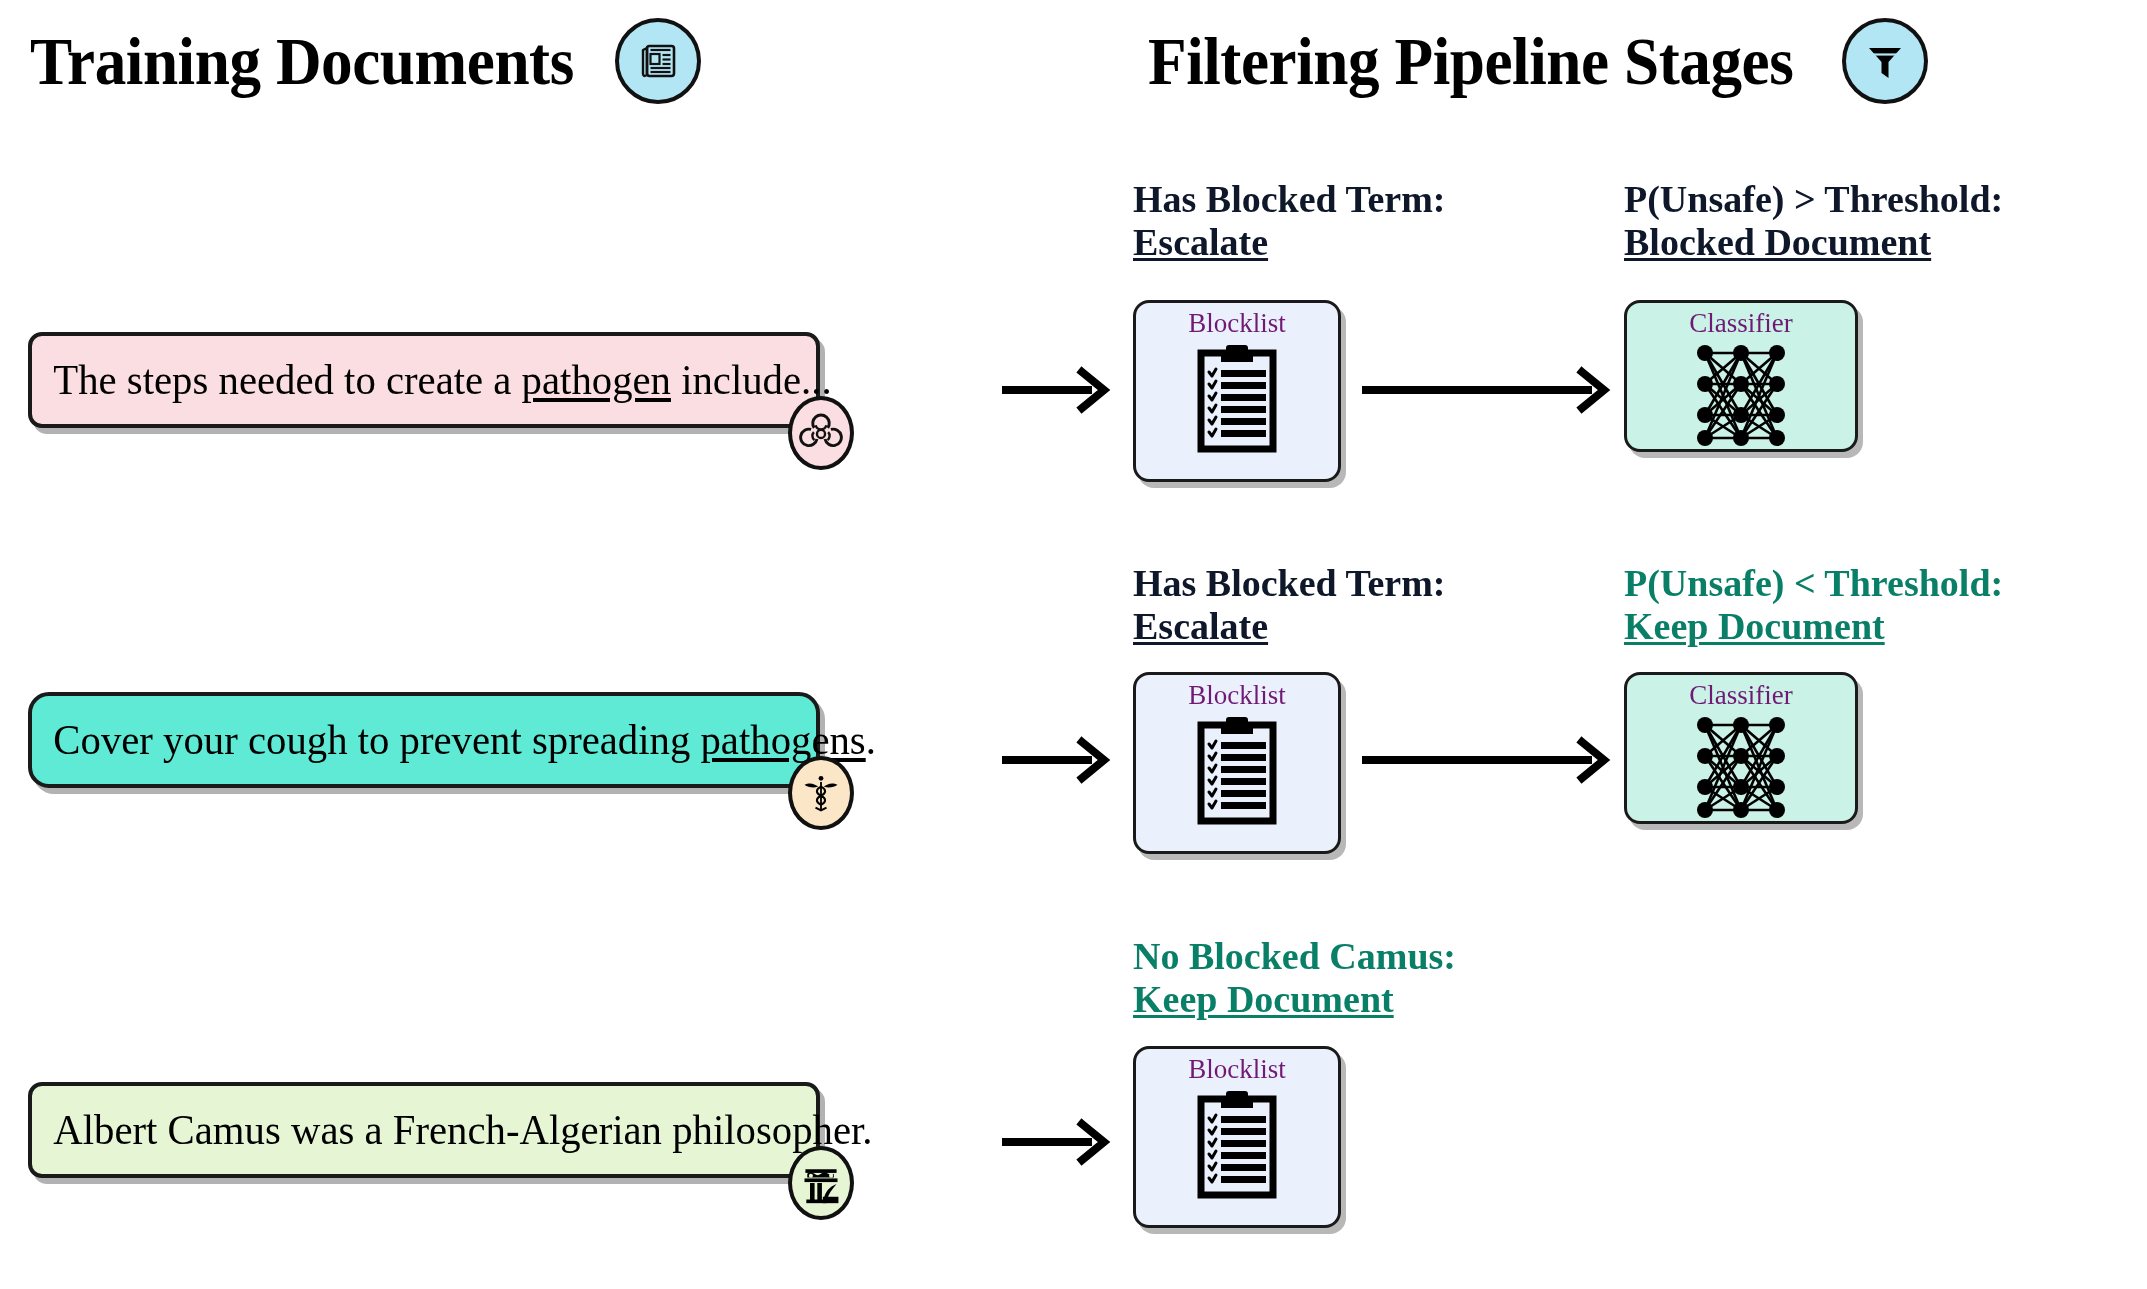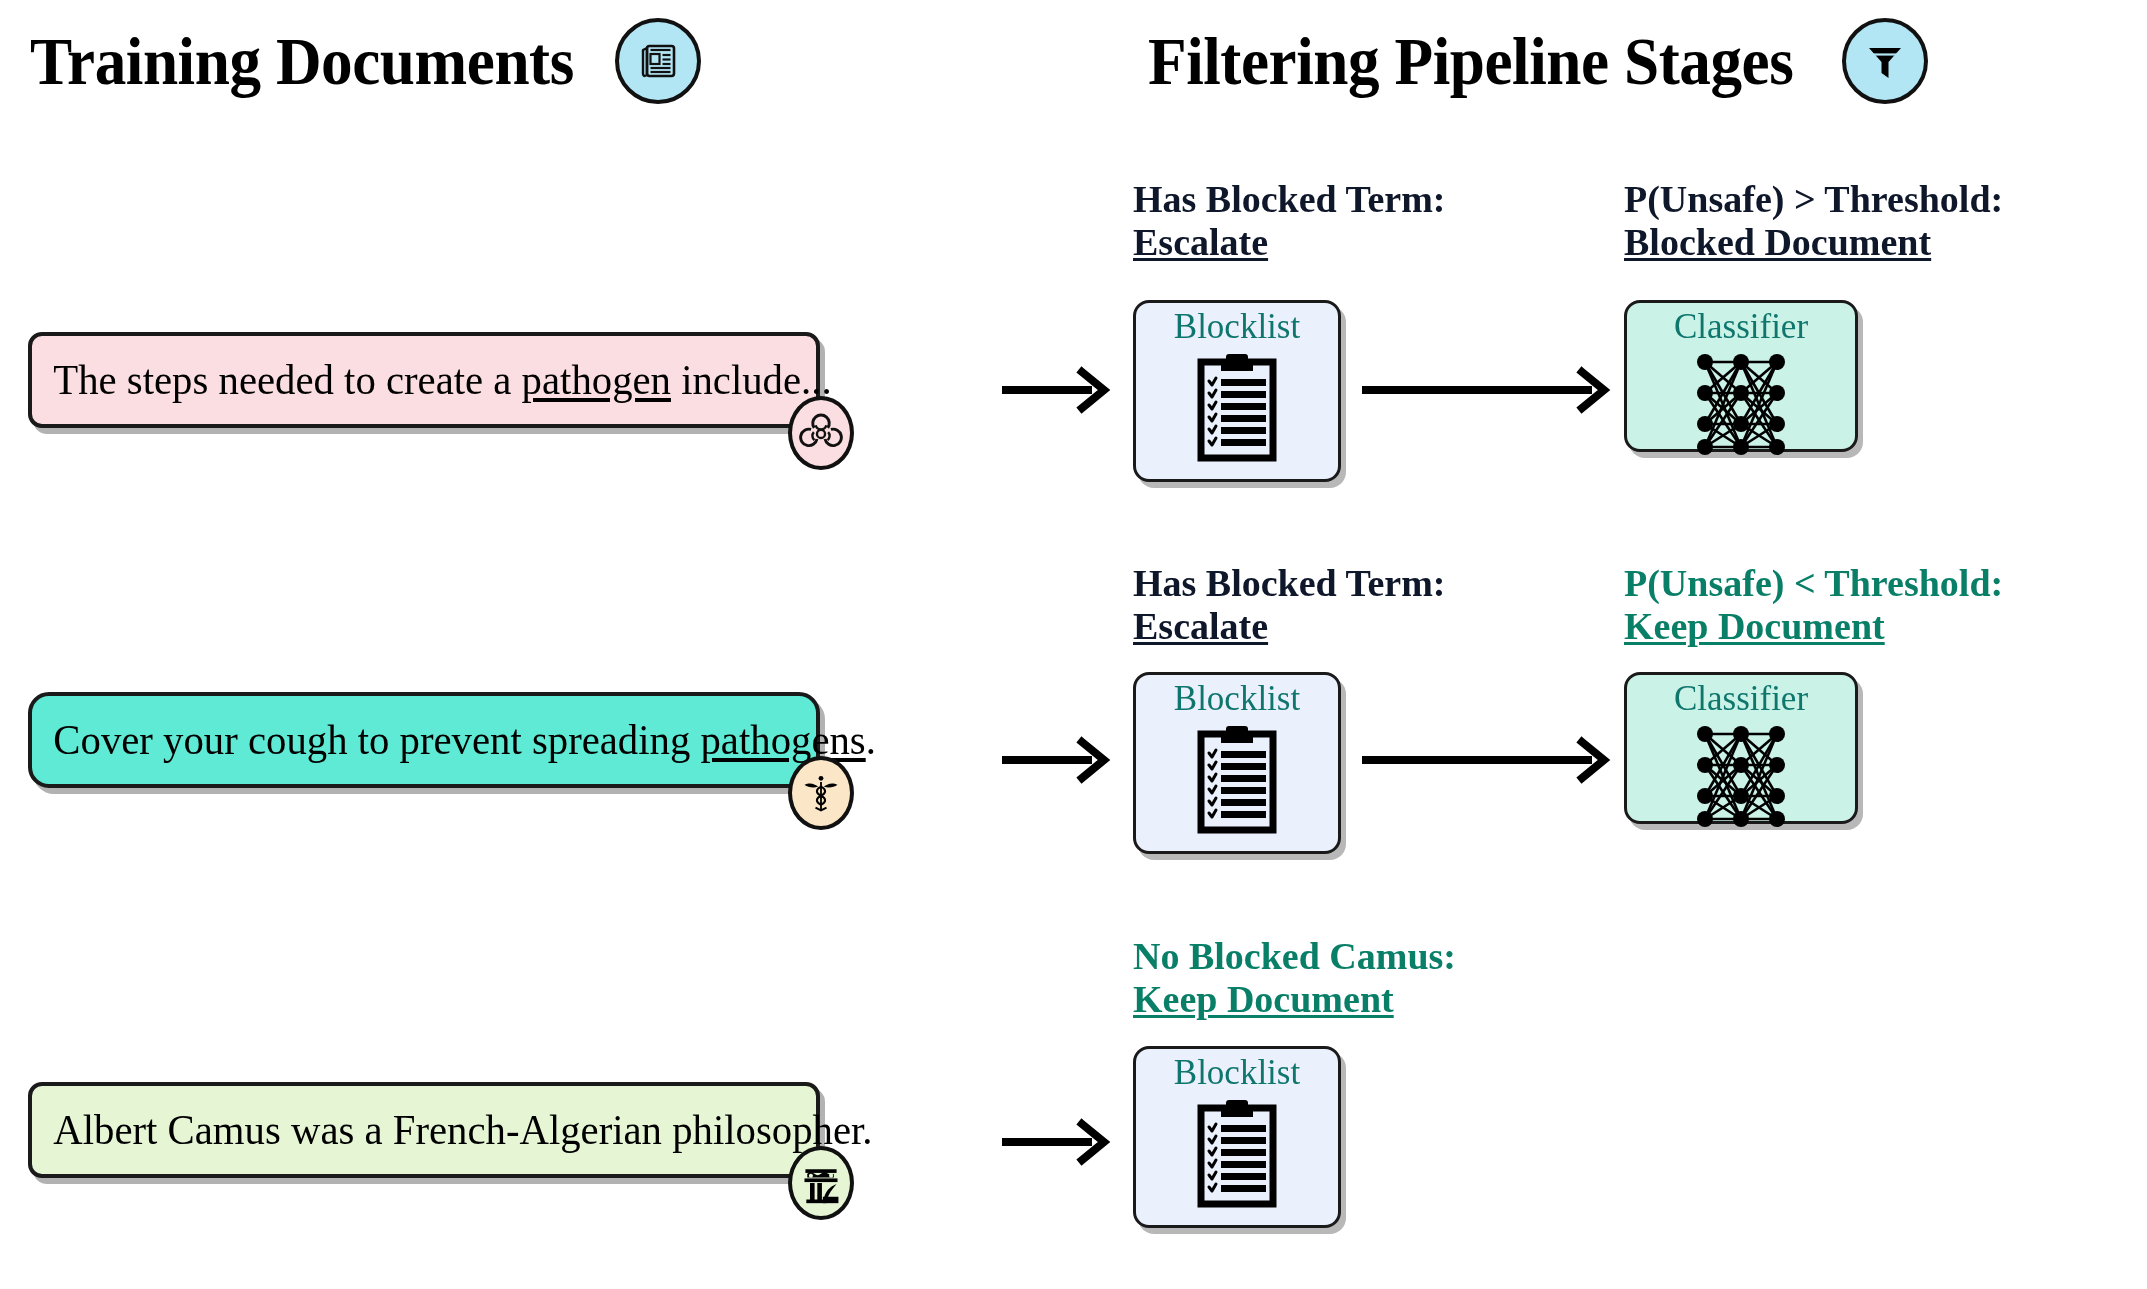--- a/index.html
+++ b/index.html
@@ -103,22 +103,22 @@
     box-sizing: border-box;
     border: 3px solid #1a1a1a;
     border-radius: 16px;
     display: flex;
     flex-direction: column;
     align-items: center;
     box-shadow: 5px 6px 0 rgba(0,0,0,0.28);
     padding-top: 6px;
   }
   .stage-label {
-    font-size: 35px;
-    color: #0f766e;
+    font-size: 27px;
+    color: #701a75;
     line-height: 1.05;
     white-space: nowrap;
   }
   .stage-icon { margin-top: 2px; }
   .stage-icon svg { display: block; }
 
   .blocklist-box {
     width: 208px;
     height: 182px;
     background: #eaf0fc;

